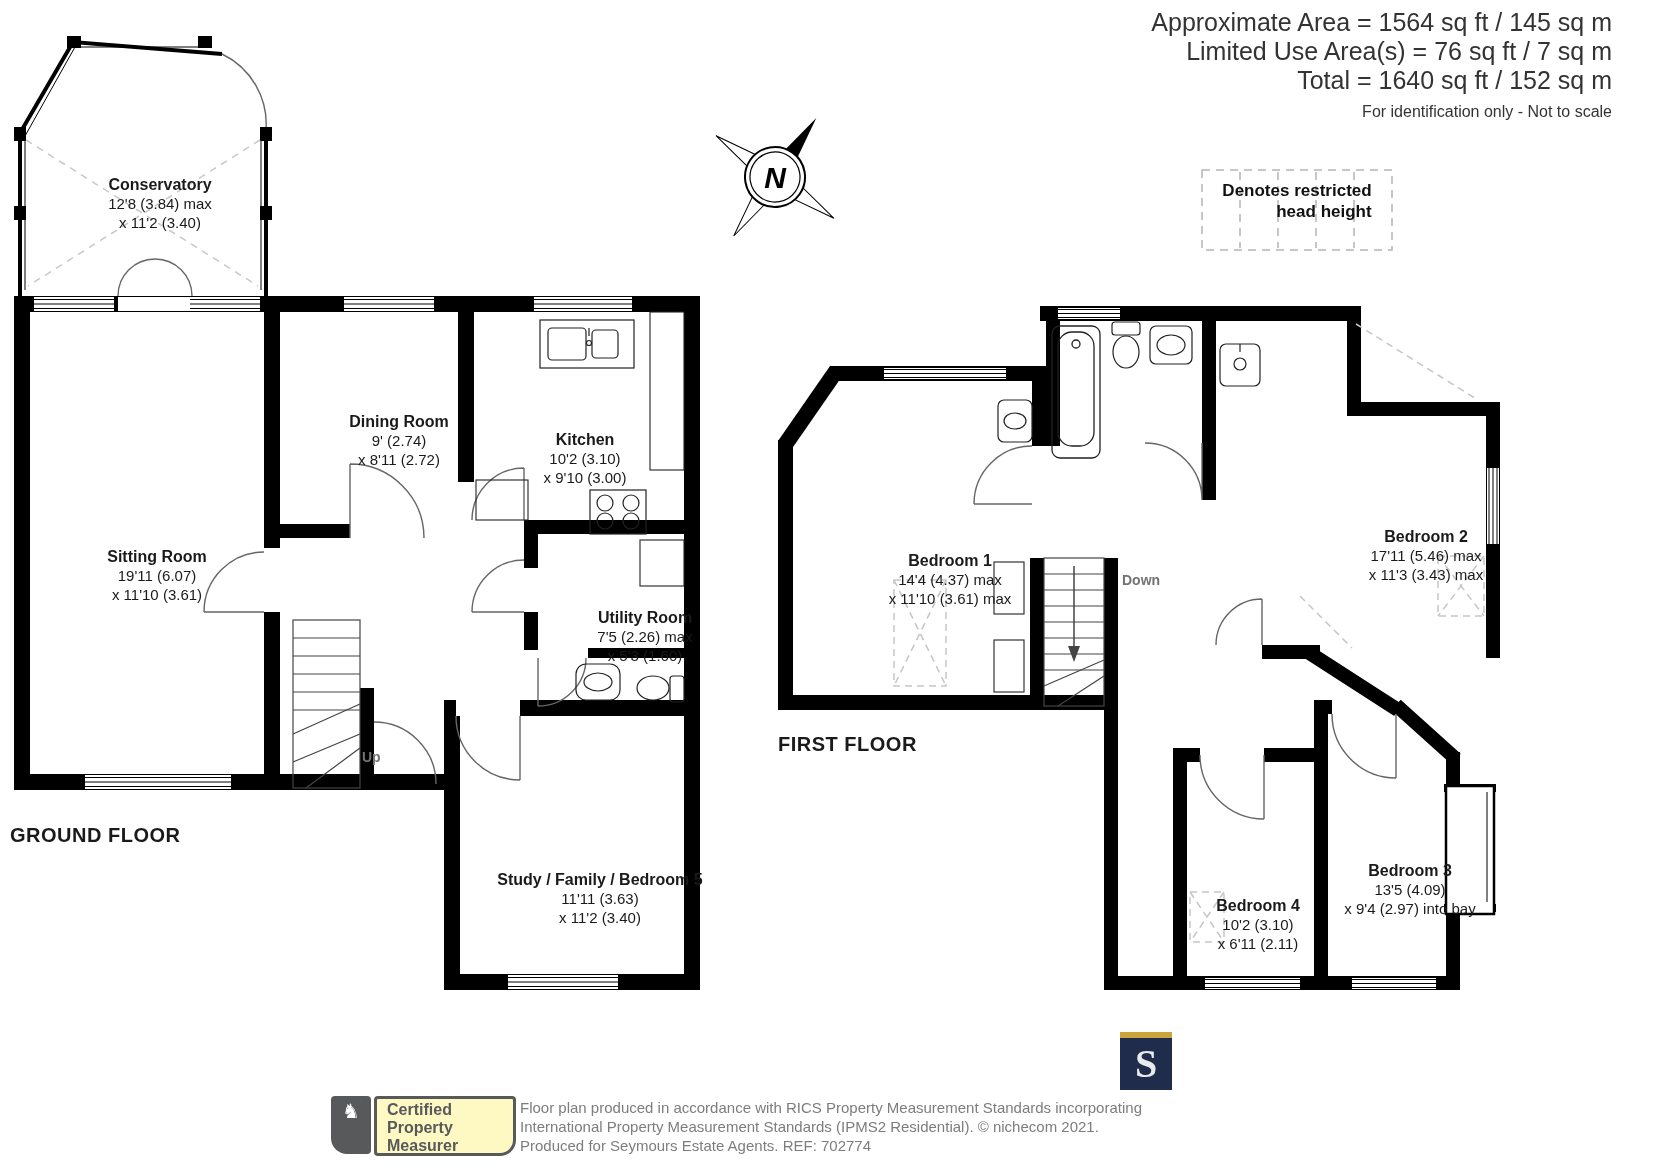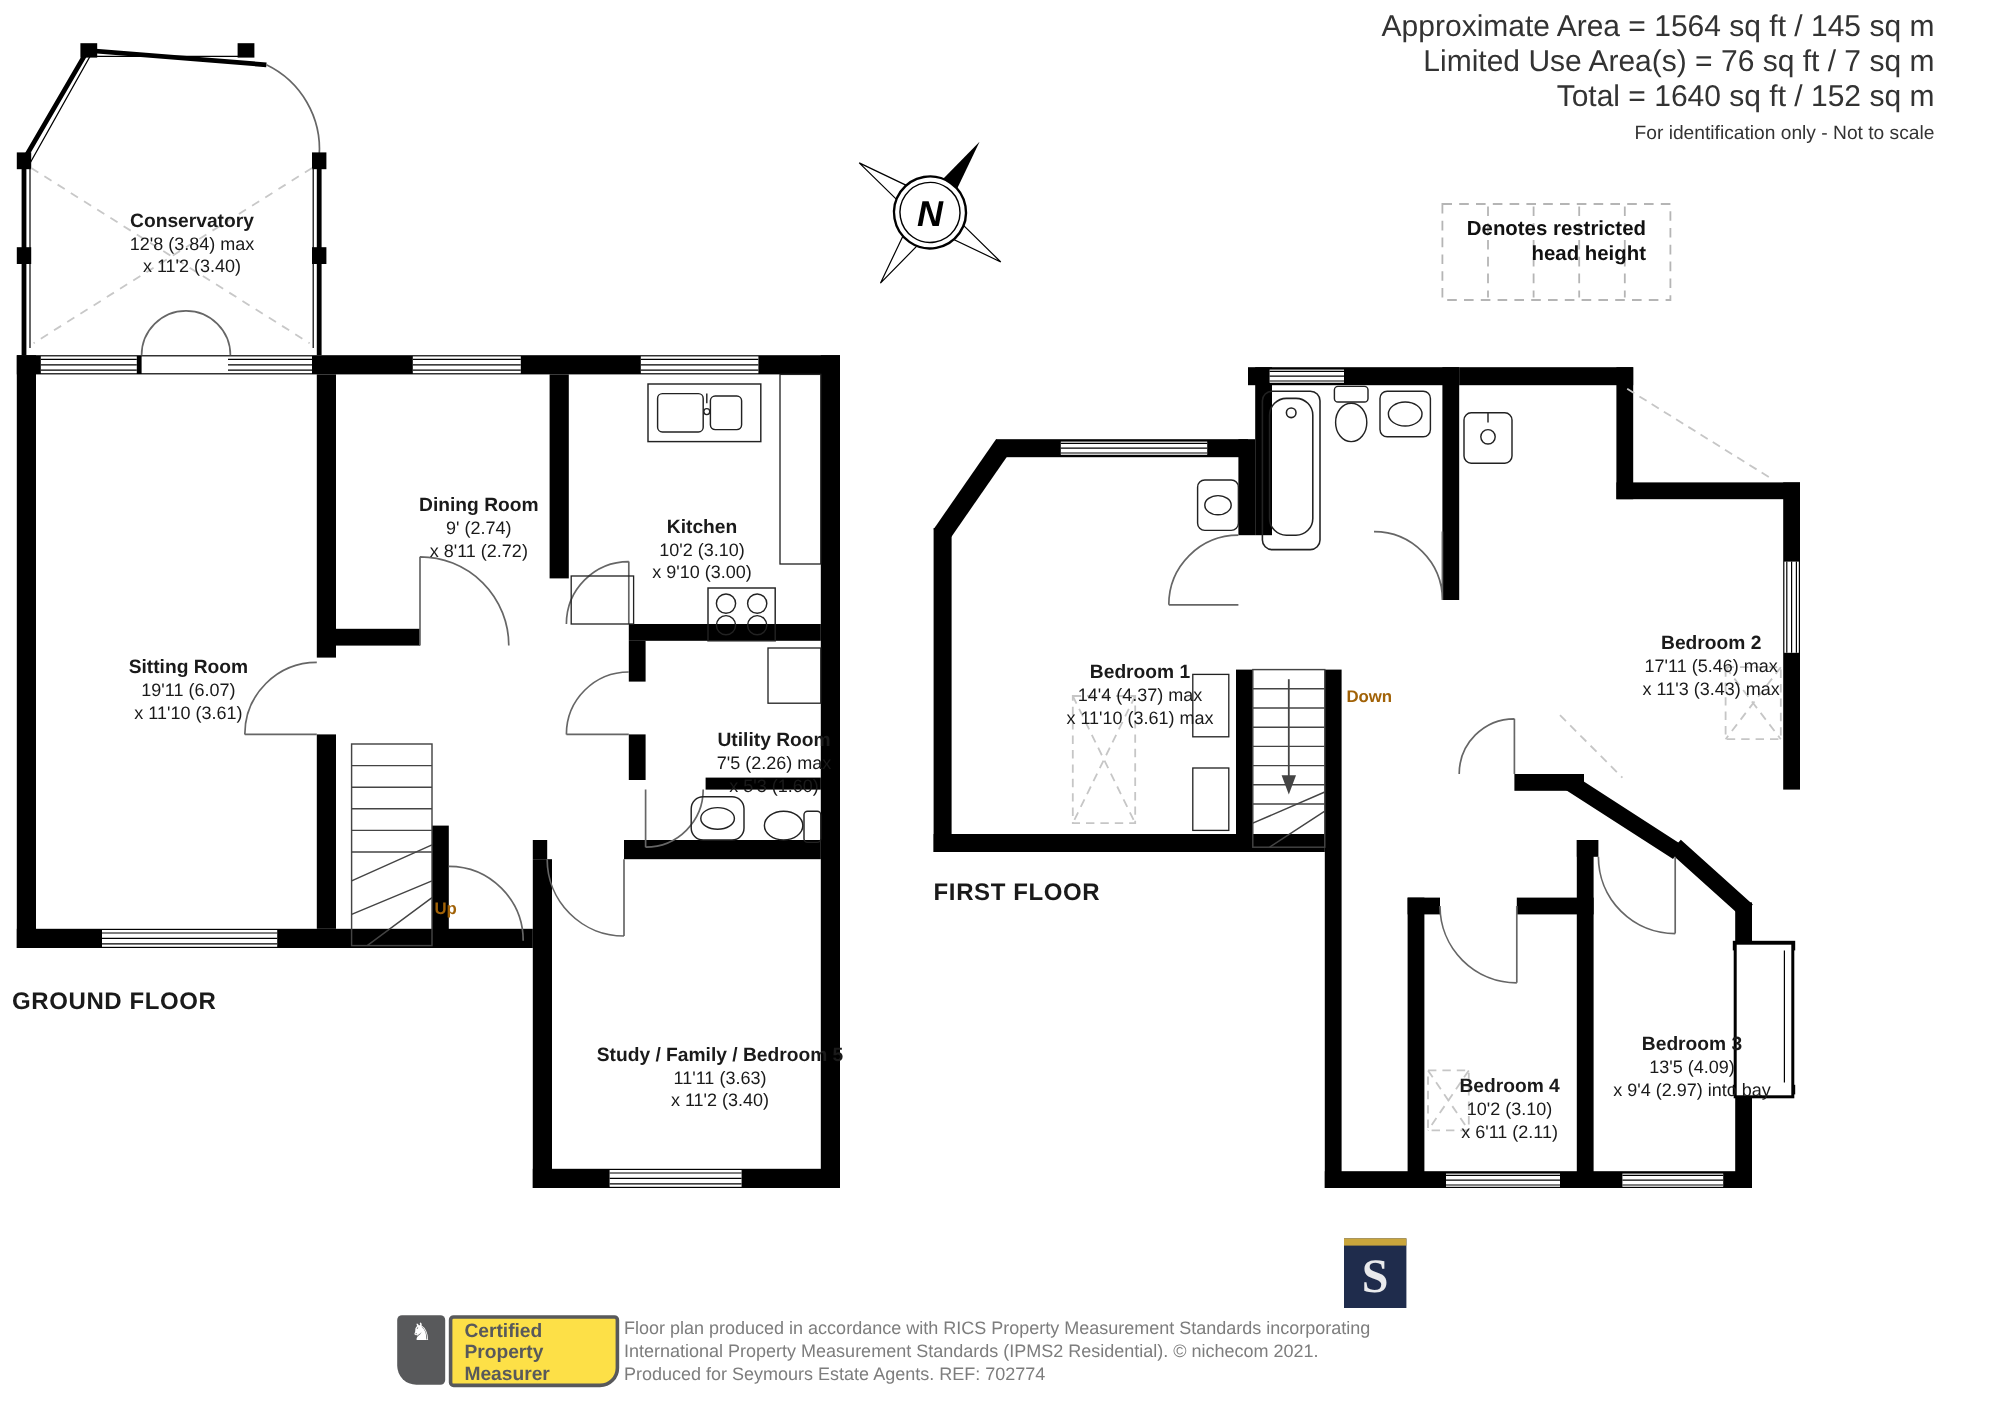--- a/index.html
+++ b/index.html
@@ -6,29 +6,29 @@
   #page{position:relative;width:1664px;height:1171px;background:#fff;
         font-family:"Liberation Sans", sans-serif;color:#1a1a1a;overflow:hidden;}
   svg{position:absolute;left:0;top:0;}
   .hdr{position:absolute;top:8px;right:52px;text-align:right;color:#333;margin-left:20px;}
   .hdr .big{font-size:25px;line-height:29px;font-weight:400;}
   .hdr .note{font-size:16px;margin-top:8px;color:#333;}
   .room-label{position:absolute;transform:translateX(-50%);text-align:center;white-space:nowrap;}
   .rn{font-size:16px;font-weight:bold;line-height:19px;color:#1a1a1a;text-align:center;}
   .rd{font-size:15px;line-height:19px;color:#1a1a1a;}
   .floor-title{position:absolute;font-size:20px;font-weight:bold;color:#1a1a1a;letter-spacing:.5px;}
-  .stair-label{position:absolute;font-size:14px;font-weight:bold;color:#a16207;}
+  .stair-label{position:absolute;font-size:14px;font-weight:bold;color:#737373;}
   .legend-text{position:absolute;left:1297px;top:180px;transform:translateX(-50%);
         text-align:right;font-size:17px;font-weight:bold;line-height:21px;color:#111;}
   .footer{position:absolute;left:0;top:1090px;width:1664px;height:80px;}
   .rics-box{position:absolute;left:331px;top:6px;width:40px;height:58px;background:#58595b;
         border-radius:4px 4px 4px 16px;color:#fff;text-align:center;}
   .rics-lion{font-size:20px;line-height:30px;display:block;}
   .rics-word{font-size:11px;font-weight:bold;letter-spacing:.5px;display:block;margin-top:3px;padding-left:48px;}
-  .cert-box{position:absolute;left:374px;top:6px;width:126px;height:52px;background:#fde047;
+  .cert-box{position:absolute;left:374px;top:6px;width:126px;height:52px;background:#fef9c3;
         border:3px solid #58595b;border-radius:4px 4px 16px 4px;padding:2px 0 0 10px;}
   .cert-box div{font-size:16px;font-weight:bold;line-height:18px;color:#58595b;}
   .credits{position:absolute;left:520px;top:8px;color:#7d7d7d;font-size:15px;line-height:19px;}
   .s-logo{position:absolute;left:1120px;top:-58px;width:52px;height:58px;background:#1f2c4c;}
   .s-bar{position:absolute;left:0;top:0;width:52px;height:6px;background:#c9a53c;}
   .s-letter{position:absolute;left:0;top:8px;width:52px;text-align:center;
         font-family:"Liberation Serif",serif;font-size:40px;font-weight:bold;color:#e9eaec;}
 </style>
 </head>
 <body>

